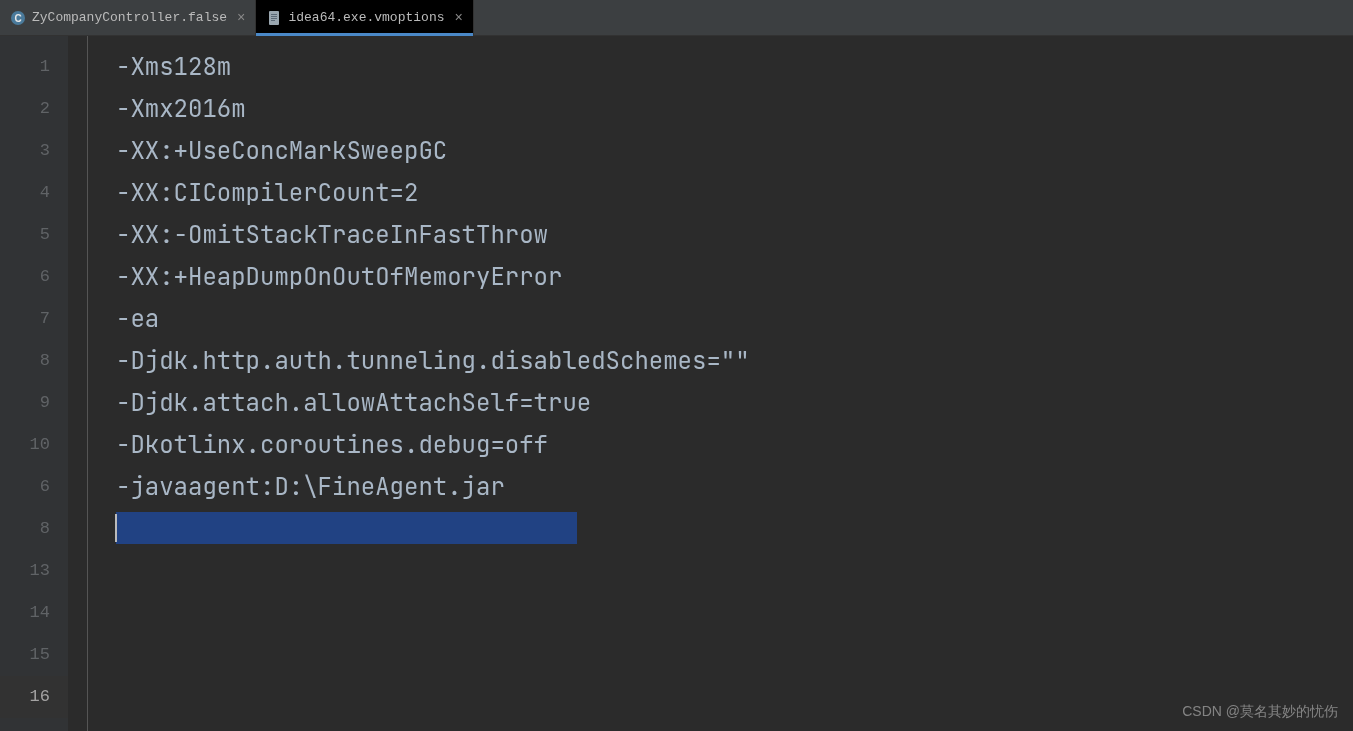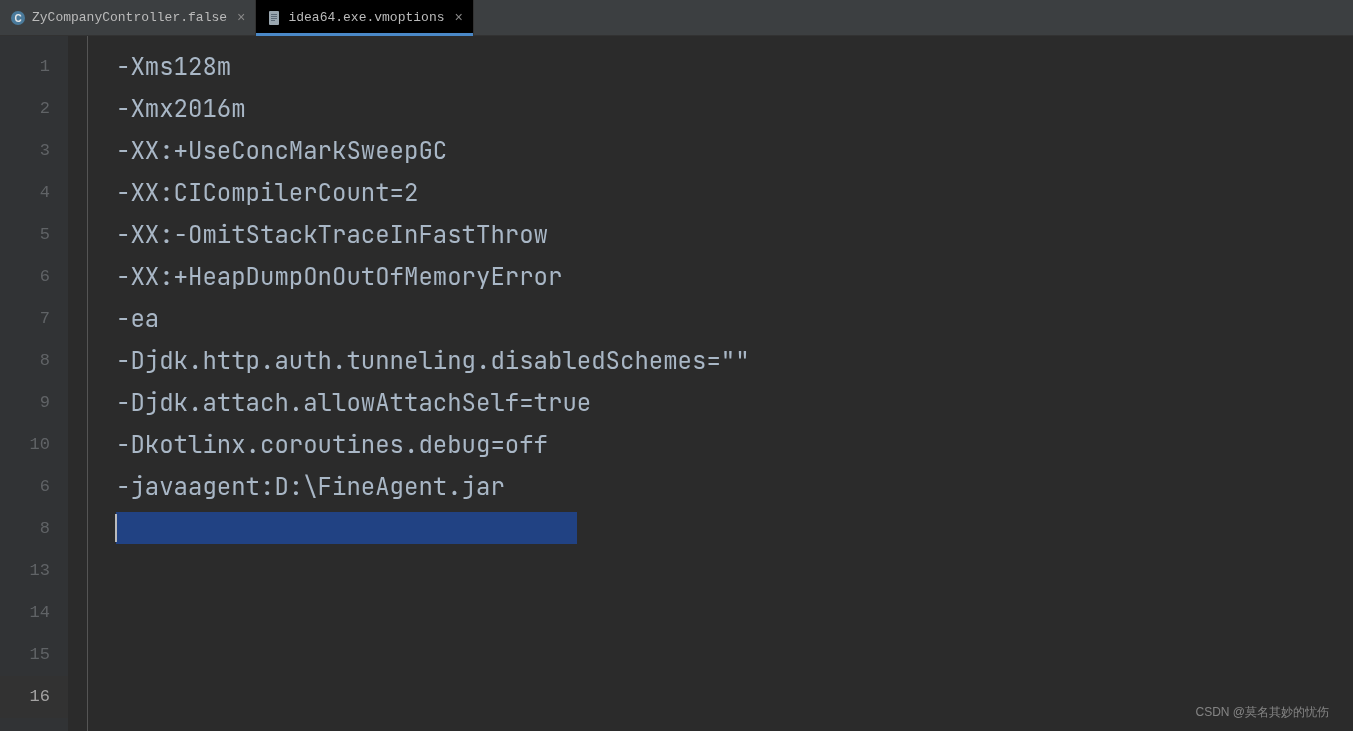--- a/index.html
+++ b/index.html
@@ -127,23 +127,23 @@
       left: -1px;
       top: 6px;
       width: 2px;
       height: 28px;
       background: #bbbbbb;
       z-index: 2;
     }
     .watermark {
       position: absolute;
       bottom: 10px;
-      right: 24px;
+      right: 15px;
       color: rgba(220,220,220,0.5);
-      font-size: 12px;
+      font-size: 14px;
       font-family: sans-serif;
     }
   </style>
 </head>
 <body>
 
 <div class="tab-bar">
   <div class="tab">
     <span class="tab-icon">
       <svg width="16" height="16" viewBox="0 0 16 16">

